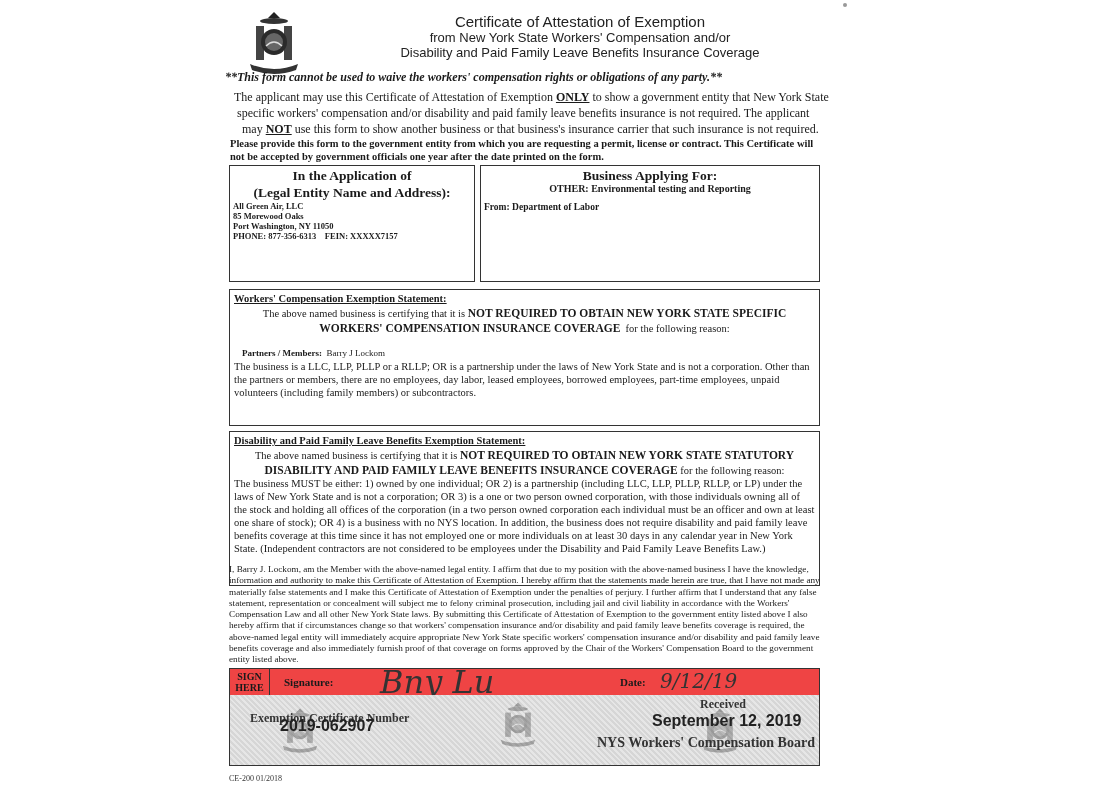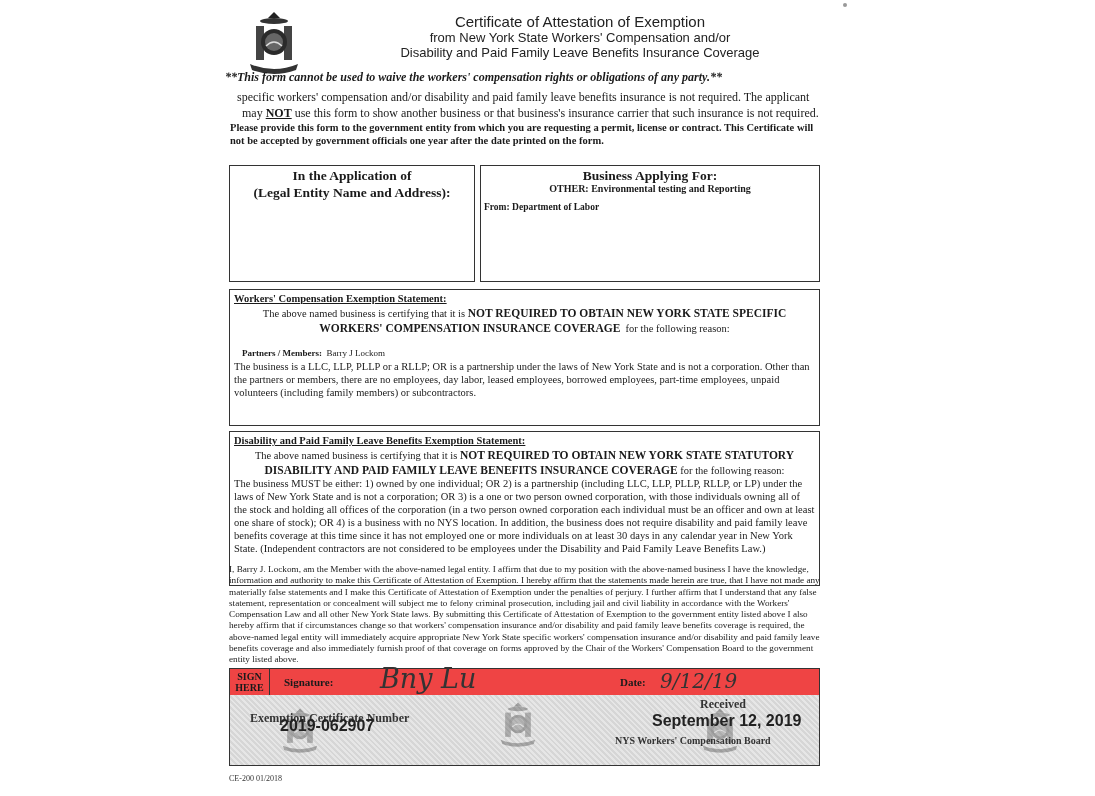--- a/index.html
+++ b/index.html
@@ -23,29 +23,29 @@
   .box-wc{left:229px;top:289px;width:591px;height:137px;padding:2px 4px;font-size:10.5px;line-height:13px;}
   .box-dis{left:229px;top:431px;width:591px;height:155px;padding:2px 4px;font-size:10.5px;line-height:13px;}
   .sec-title{font-weight:bold;text-decoration:underline;font-size:10.5px;}
   .center{text-align:center;}
   .caps{font-weight:bold;font-size:11.5px;}
   .affirm{position:absolute;left:229px;top:564px;width:595px;font-size:9.2px;line-height:11.3px;}
   .sign{position:absolute;left:229px;top:668px;width:591px;height:98px;border:1.5px solid #333;box-sizing:border-box;}
   .sign-top{height:26px;border-bottom:1.5px solid #333;position:relative;background:#ef4444;}
   .sign-here{position:absolute;left:0;top:0;width:40px;height:26px;border-right:1.5px solid #333;font-weight:bold;font-size:10px;line-height:11px;text-align:center;padding-top:2px;box-sizing:border-box;}
   .sig-label{position:absolute;left:54px;top:7px;font-weight:bold;font-size:11px;}
-  .sig-scrawl{position:absolute;left:150px;top:-6px;font-family:"DejaVu Serif",serif;font-style:italic;font-size:27px;color:#333;}
+  .sig-scrawl{position:absolute;left:150px;top:-6px;font-family:"DejaVu Serif",serif;font-style:italic;font-size:32px;color:#333;}
   .date-label{position:absolute;left:390px;top:7px;font-weight:bold;font-size:11px;}
   .date-val{position:absolute;left:430px;top:0px;font-style:italic;font-size:20px;color:#333;font-family:"DejaVu Serif",serif;}
   .sign-bot{position:absolute;left:0;top:26px;right:0;bottom:0;background:repeating-linear-gradient(45deg,#d6d6d6 0 2px,#e6e6e6 2px 4px);}
   .ecn-label{position:absolute;left:20px;top:16px;font-weight:bold;font-size:12px;color:#333;}
   .ecn-val{position:absolute;left:50px;top:22px;font-family:"Liberation Sans",sans-serif;font-weight:bold;font-size:16px;color:#222;}
   .rcv-label{position:absolute;left:470px;top:2px;font-weight:bold;font-size:12px;color:#333;}
   .rcv-date{position:absolute;left:405px;top:17px;font-family:"Liberation Sans",sans-serif;font-weight:bold;font-size:16px;color:#222;padding-left:17px;}
-  .rcv-board{position:absolute;left:385px;top:40px;font-weight:bold;font-size:10px;color:#333;}
+  .rcv-board{position:absolute;left:367px;top:40px;font-weight:bold;font-size:14px;color:#333;}
   .wm{position:absolute;width:40px;height:46px;opacity:.35;}
   .form-id{position:absolute;left:229px;top:774px;font-size:8px;color:#333;}
   .spec{position:absolute;left:843px;top:3px;width:4px;height:4px;background:#999;border-radius:2px;}
 </style>
 </head>
 <body>
 
 <svg width="0" height="0" style="position:absolute">
   <defs>
     <g id="seal-shape">
@@ -69,28 +69,35 @@
 
 <div class="title">
   <div class="t1">Certificate of Attestation of Exemption</div>
   <div class="t2">from New York State Workers' Compensation and/or</div>
   <div class="t2">Disability and Paid Family Leave Benefits Insurance Coverage</div>
 </div>
 
 <div class="warn">**This form cannot be used to waive the workers' compensation rights or obligations of any party.**</div>
 
 <div class="intro">
+  <div class="l1"><span>The applicant may use this Certificate of Attestation of Exemption </span><u>ONLY</u><span> to show a government entity that New York State</span></div>
   <div class="l2">specific workers' compensation and/or disability and paid family leave benefits insurance is not required.  The applicant</div>
   <div class="l3"><span>may </span><u>NOT</u><span> use this form to show another business or that business's insurance carrier that such insurance is not required.</span></div>
   <div class="bold">Please provide this form to the government entity from which you are requesting a permit, license or contract.  This Certificate will not be accepted by government officials one year after the date printed on the form.</div>
 </div>
 
 <div class="box box-app">
   <div class="box-hd">In the Application of</div>
   <div class="box-hd">(Legal Entity Name and Address):</div>
+  <div style="padding:1px 3px;">
+    <div class="small-b">All Green Air, LLC</div>
+    <div class="small-b">85 Morewood Oaks</div>
+    <div class="small-b">Port Washington, NY 11050</div>
+    <div class="small-b" style="white-space:pre;">PHONE: 877-356-6313    FEIN: XXXXX7157</div>
+  </div>
 </div>
 
 <div class="box box-bus">
   <div class="box-hd">Business Applying For:</div>
   <div class="center" style="font-weight:bold;font-size:10px;line-height:11px;">OTHER: Environmental testing and Reporting</div>
   <div style="font-weight:bold;font-size:9.5px;margin:8px 0 0 3px;">From: Department of Labor</div>
 </div>
 
 <div class="box box-wc">
   <div class="sec-title">Workers' Compensation Exemption Statement:</div>

